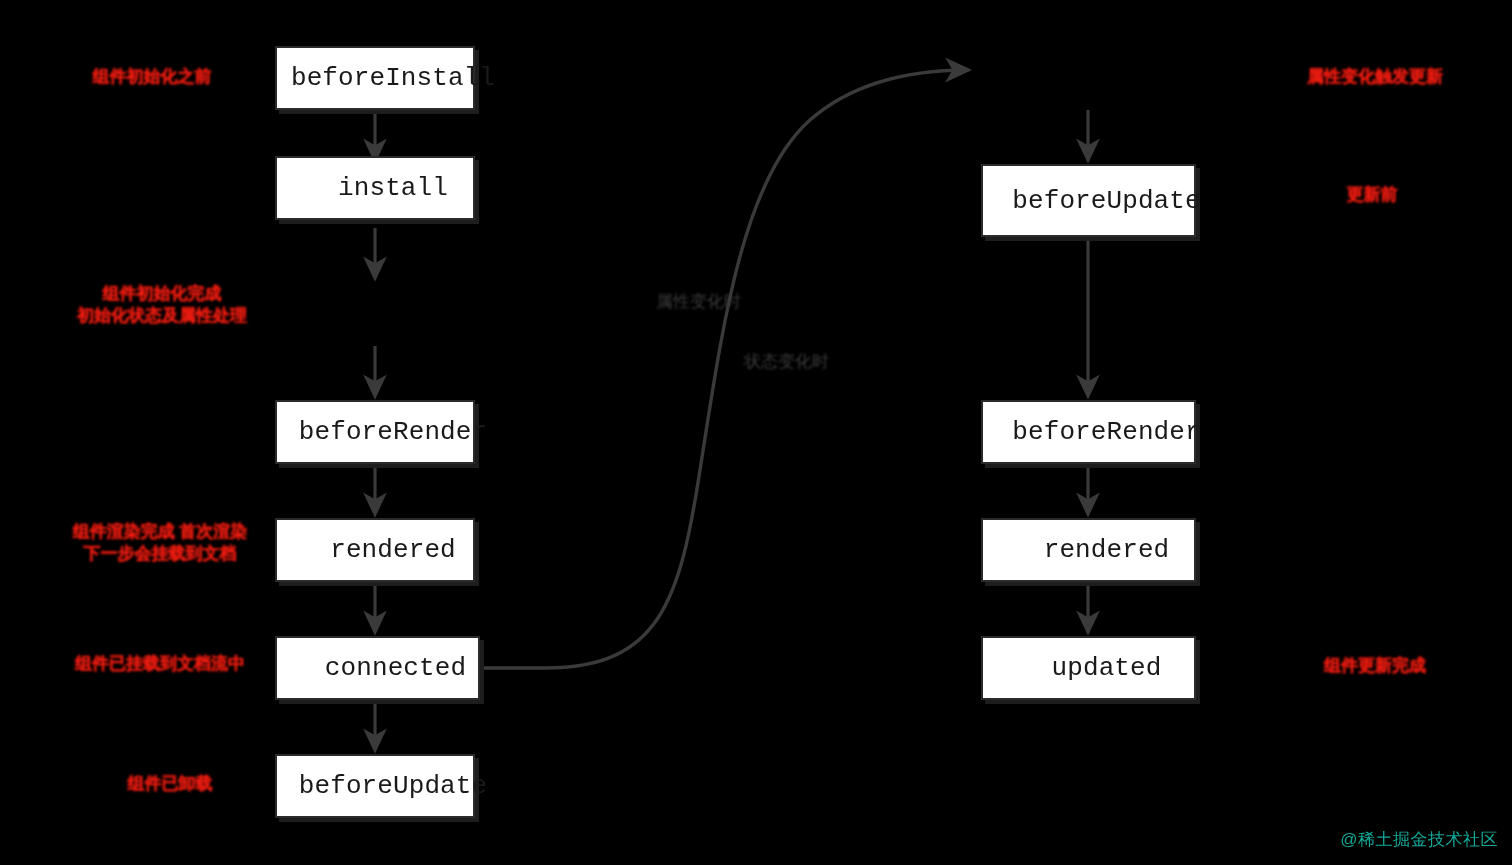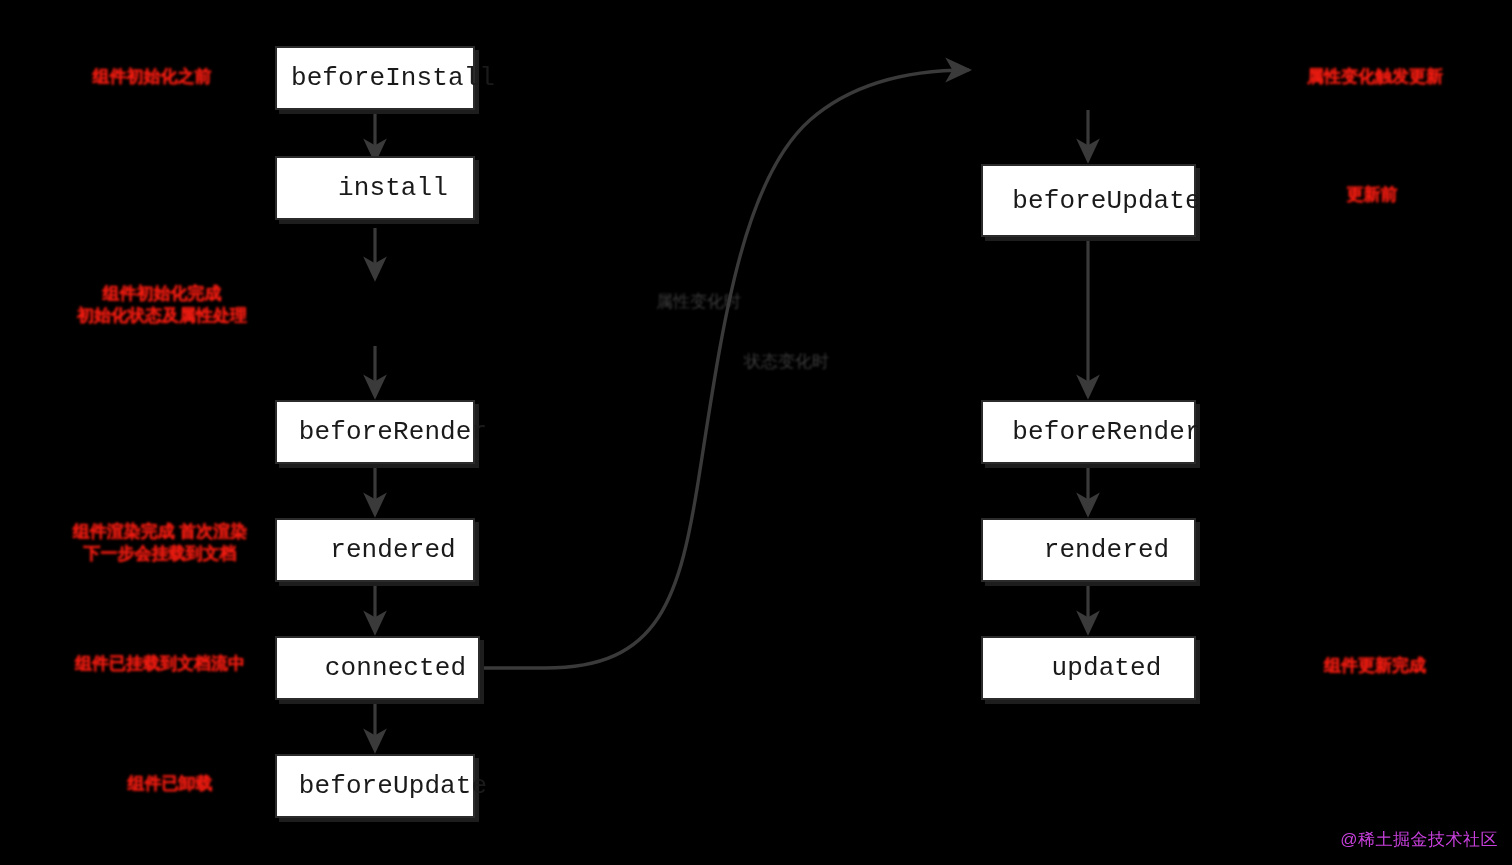--- a/index.html
+++ b/index.html
@@ -77,21 +77,21 @@
     width: 1512px;
     height: 865px;
     pointer-events: none;
   }
 
   
   #watermark {
     position: absolute;
     right: 14px;
     bottom: 14px;
-    color: #d946ef;
+    color: #14b8a6;
     font-size: 17px;
     letter-spacing: 0.5px;
     opacity: 0.92;
     filter: blur(0.35px);
     font-family: "Liberation Sans", "DejaVu Sans", sans-serif;
   }
 </style>
 </head>
 <body>
 

